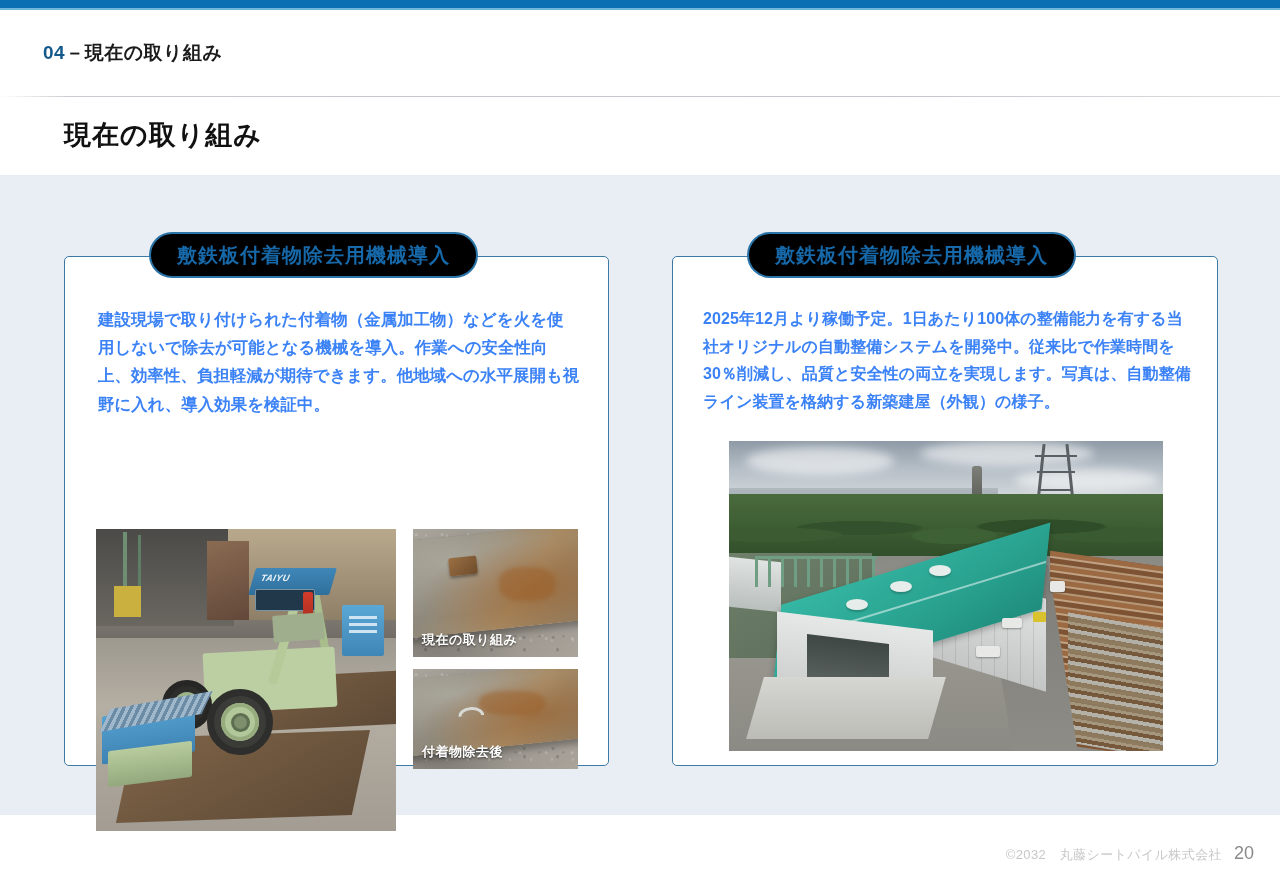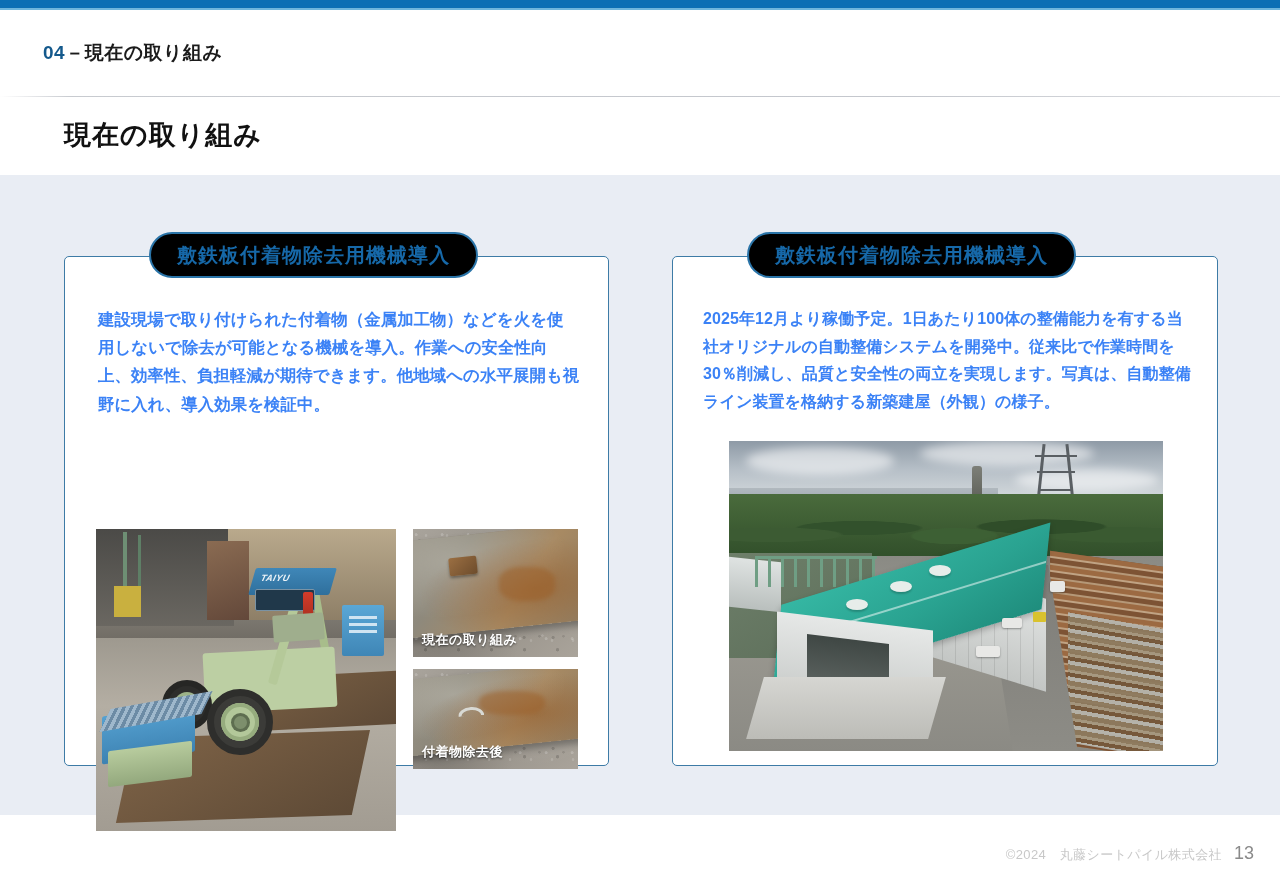--- a/index.html
+++ b/index.html
@@ -669,17 +669,17 @@
       <div class="f-bay"></div>
       <div class="f-apron"></div>
       <div class="f-truck" style="left:74%;top:45%;width:15px;height:11px;"></div>
       <div class="f-truck" style="left:63%;top:57%;width:20px;height:10px;"></div>
       <div class="f-truck" style="left:57%;top:66%;width:24px;height:11px;"></div>
       <div class="f-forklift" style="left:70%;top:55%;"></div>
     </div>
   </div>
 
   <div class="footer">
-    <span class="copyright">©2024　丸藤シートパイル株式会社</span>
-    <span class="page-num">13</span>
+    <span class="copyright">©2032　丸藤シートパイル株式会社</span>
+    <span class="page-num">20</span>
   </div>
 
 </div>
 
 </body></html>

